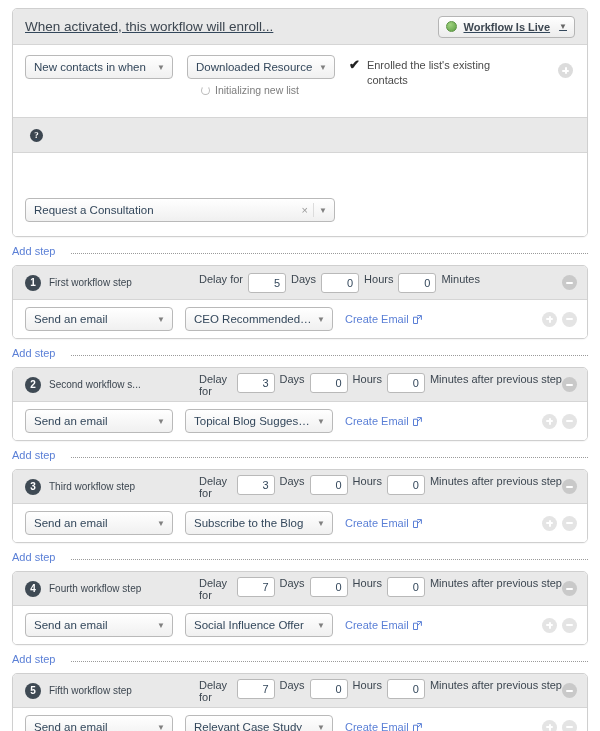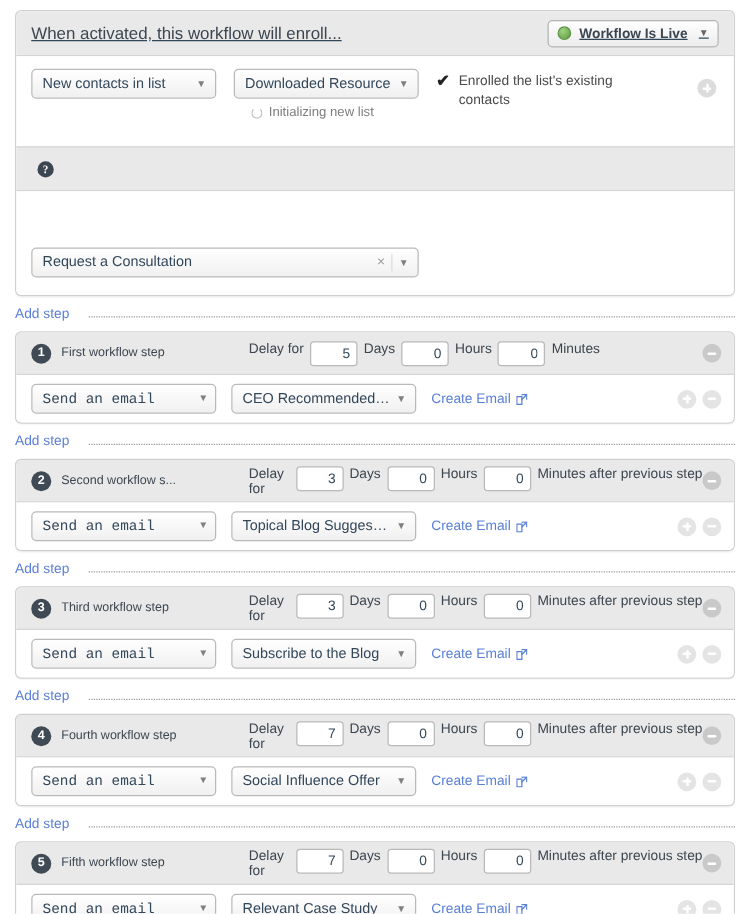--- a/index.html
+++ b/index.html
@@ -71,21 +71,21 @@
   .sel .sel-label {
     overflow: hidden; text-overflow: ellipsis; white-space: nowrap;
     display: block; width: 100%;
   }
   .sel .caret {
     position: absolute; right: 7px; top: 50%; transform: translateY(-50%);
     font-size: 8px; color: #808080;
   }
   .sel-trigger  { width: 148px; }
   .sel-list     { width: 148px; }
-  .sel-action   { width: 148px; font-family: Liberation Mono, monospace; }
+  .sel-action   { width: 148px; }
   .sel-email    { width: 148px; }
   .sel-goal     { width: 310px; padding-right: 42px; margin-top: 35px; }
   .goal-clear {
     position: absolute; right: 26px; top: 50%; transform: translateY(-50%);
     font-size: 11px; color: #999; line-height: 1;
   }
   .goal-div {
     position: absolute; right: 20px; top: 4px; bottom: 4px;
     width: 1px; background: #dcdcdc;
   }
@@ -207,21 +207,21 @@
         <span>Workflow Is Live</span>
         <span class="live-caret">▼</span>
       </div>
     </div>
 
     <div class="panel-body">
       <div class="trigger-row">
 
         <div class="trig-col">
           <div class="sel sel-trigger">
-            <span class="sel-label">New contacts in list</span>
+            <span class="sel-label">New contacts in when</span>
             <span class="caret">▼</span>
           </div>
         </div>
 
         <div class="trig-col">
           <div class="sel sel-list">
             <span class="sel-label">Downloaded Resource</span>
             <span class="caret">▼</span>
           </div>
           <div class="init-line">

